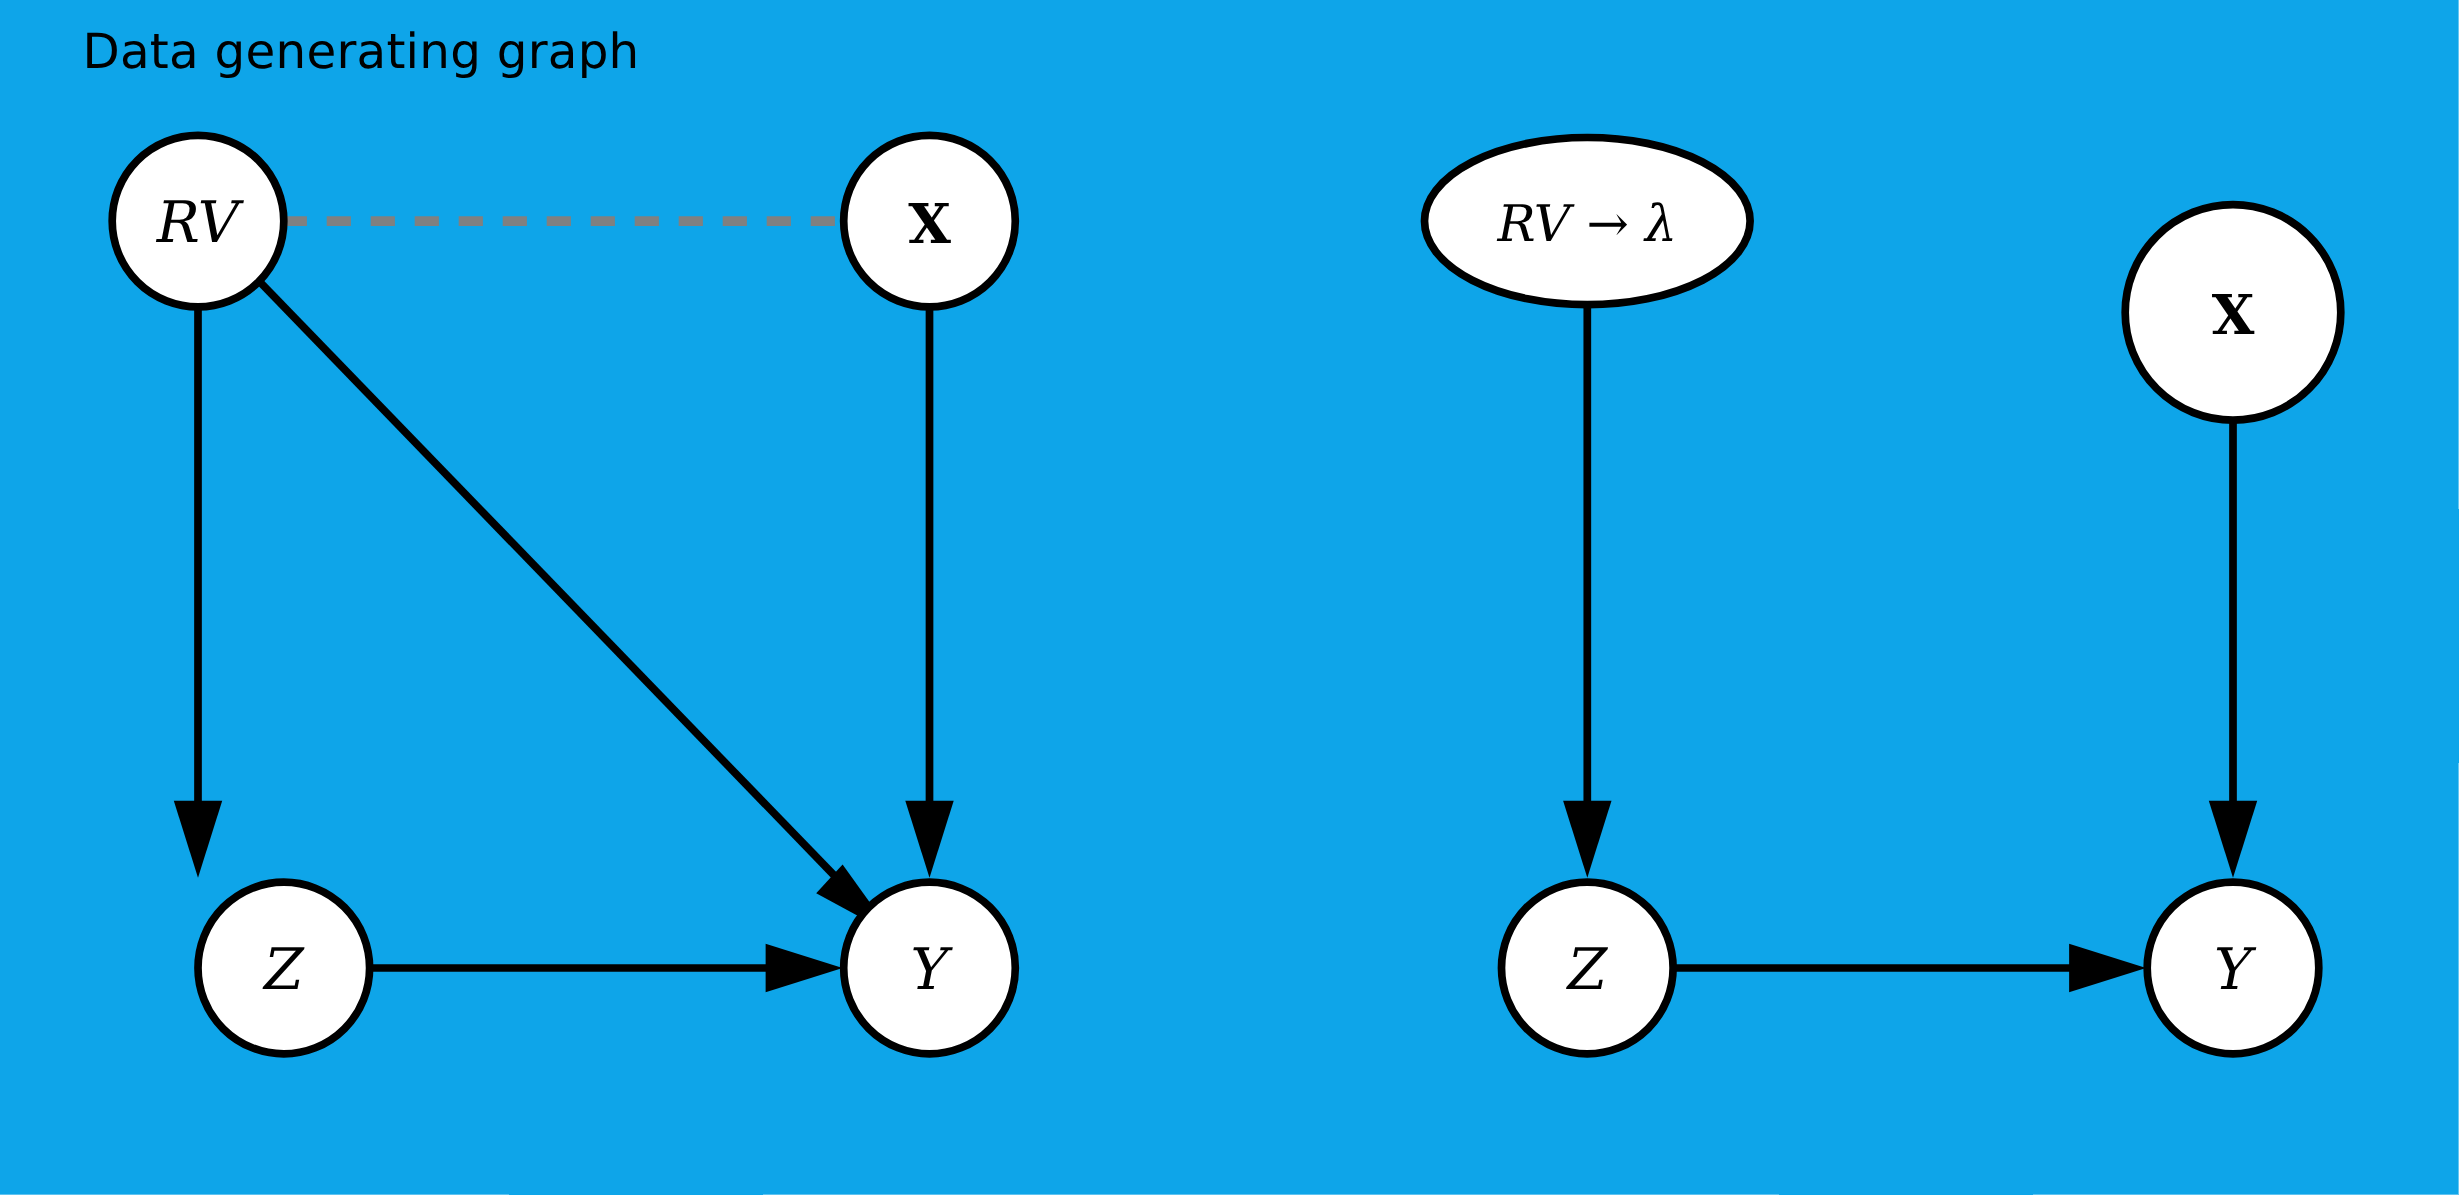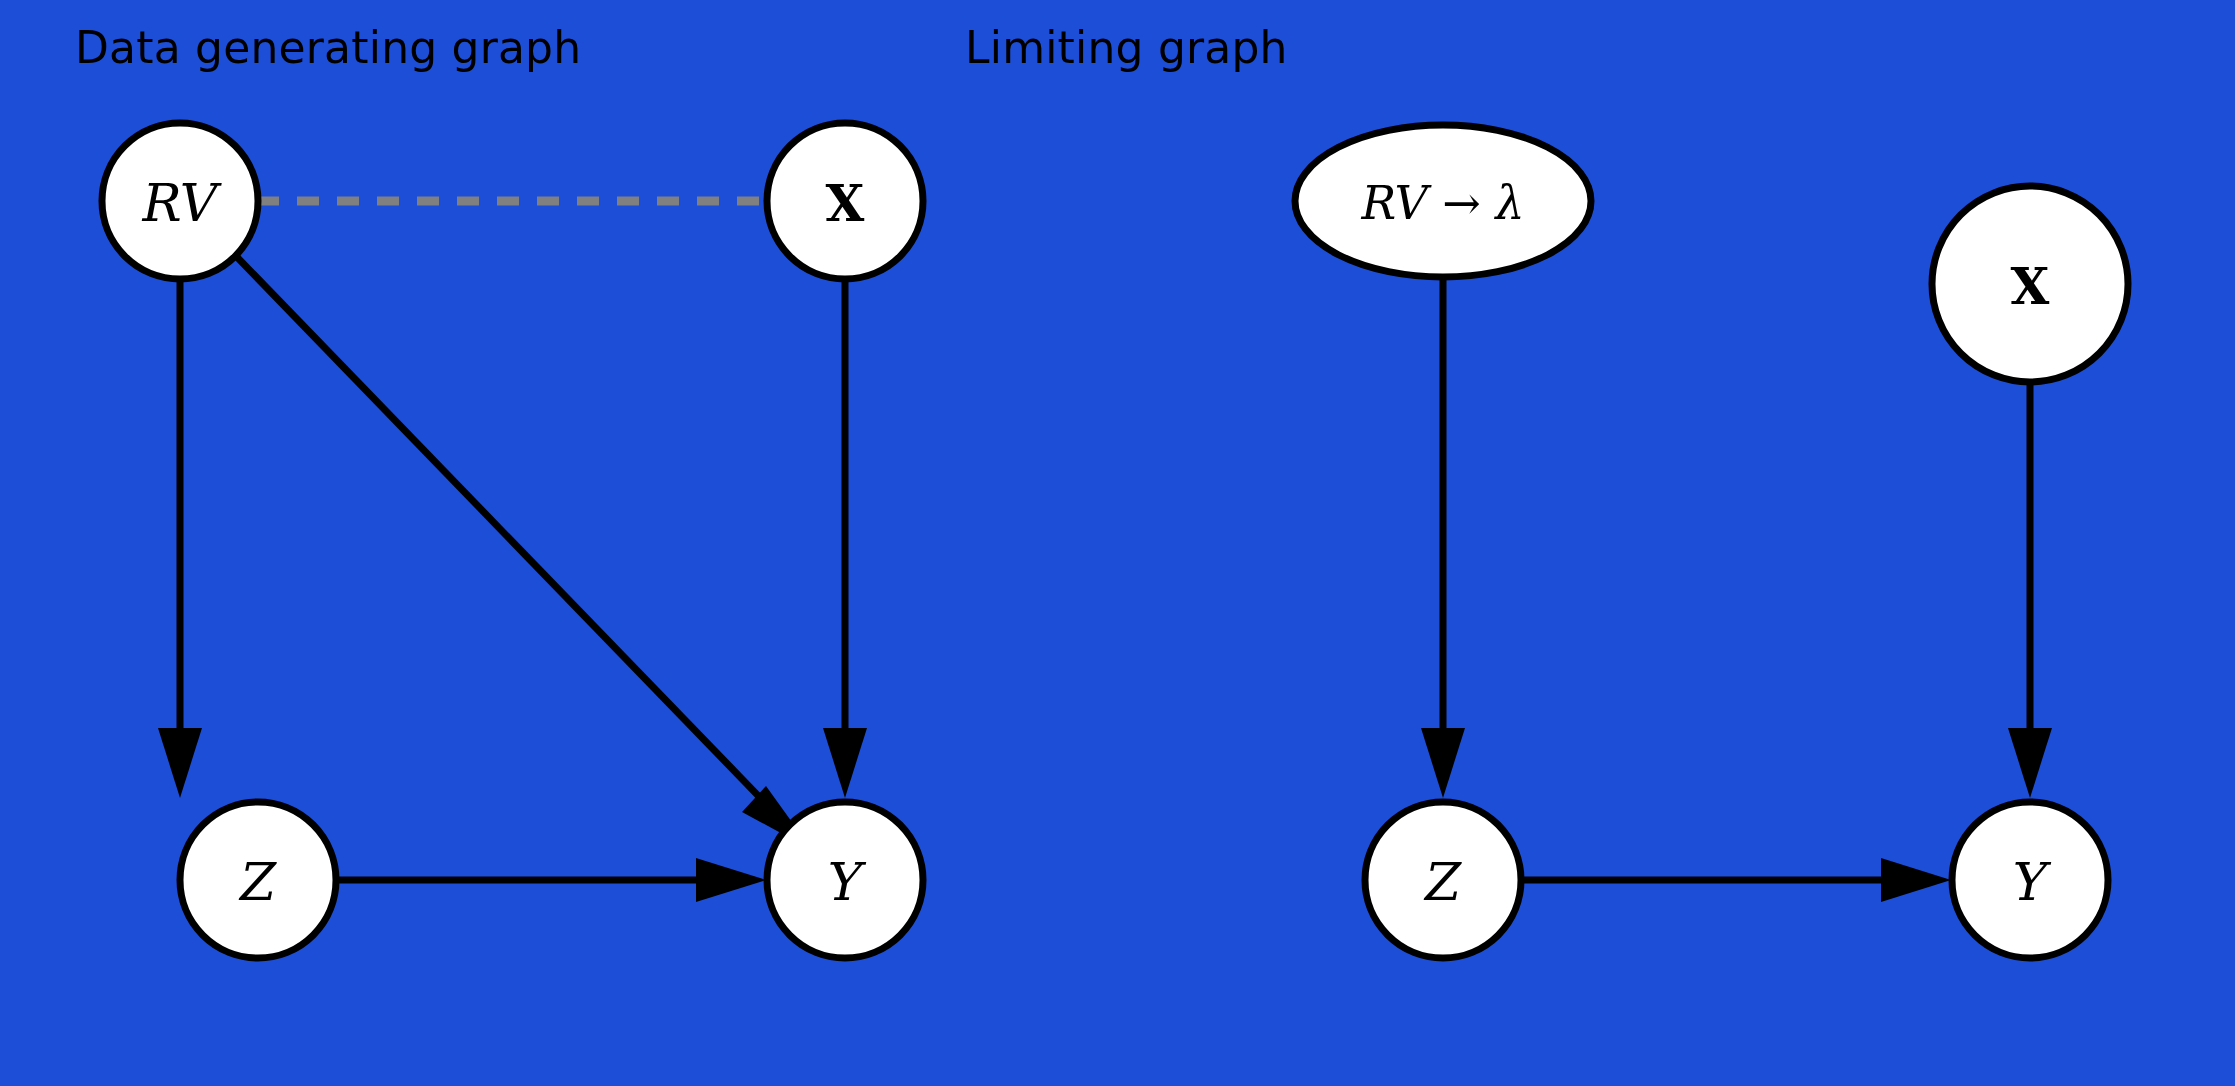--- a/index.html
+++ b/index.html
@@ -11,21 +11,21 @@
   body {
     width: 2235px;
     height: 1086px;
     overflow: hidden;
     font-family: "DejaVu Sans", sans-serif;
   }
   #figure {
     position: relative;
     width: 2235px;
     height: 1086px;
-    background: #1d4ed8;
+    background: #0ea5e9;
   }
   .panel-title {
     position: absolute;
     font-family: "DejaVu Sans", sans-serif;
     font-size: 44px;
     font-weight: 400;
     color: #000000;
     white-space: nowrap;
     letter-spacing: 0.2px;
   }
@@ -77,21 +77,20 @@
     stroke: none;
   }
 </style>
 </head>
 <body>
 
 <div id="figure">
 
   <div class="panel-title" id="title-left">Data generating graph</div>
 
-  <div class="panel-title" id="title-right">Limiting graph</div>
 
   <svg class="graph-canvas" viewBox="0 0 2235 1086" xmlns="http://www.w3.org/2000/svg">
 
     <g>
 
       <line class="edge-dashed" x1="257" y1="201" x2="765" y2="201"></line>
 
       <g>
         <line class="edge" x1="180" y1="280" x2="180" y2="748"></line>
         <polygon class="arrow-head" points="180,798 158,728 202,728"></polygon>

